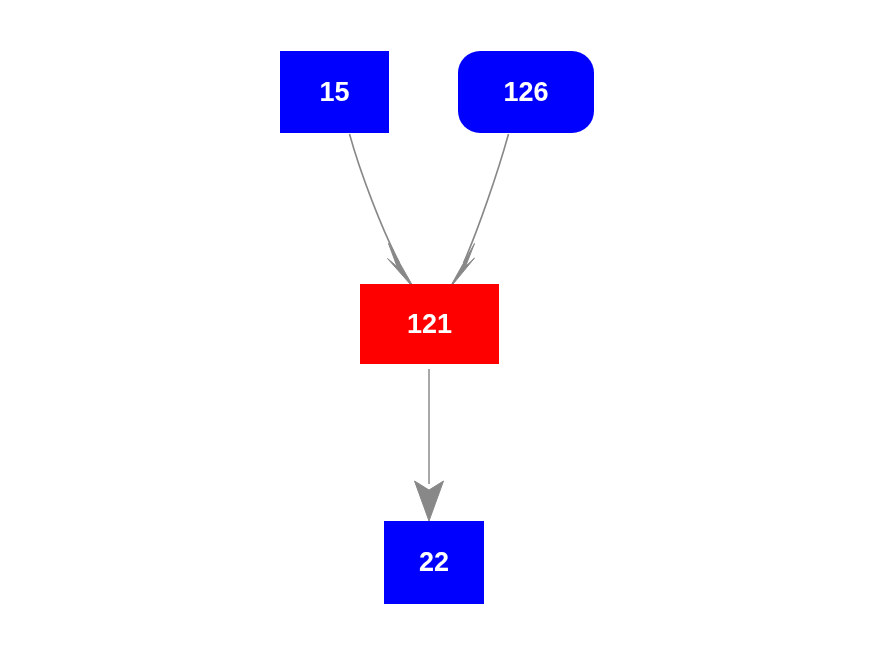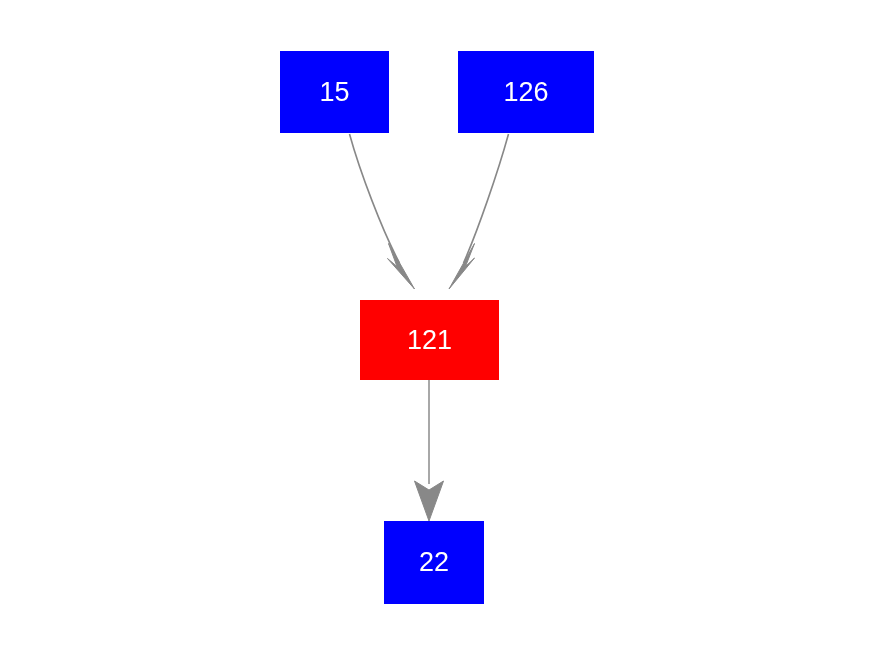--- a/index.html
+++ b/index.html
@@ -27,21 +27,21 @@
     position: absolute;
     display: flex;
     align-items: center;
     justify-content: center;
     box-sizing: border-box;
   }
   .node-label {
     color: #ffffff;
     font-size: 27px;
     font-family: "Liberation Sans", sans-serif;
-    font-weight: 400;
+    font-weight: 700;
     line-height: 1;
     letter-spacing: 0px;
     user-select: none;
   }
 </style>
 </head>
 <body>
 
 <div id="canvas">
 
@@ -60,25 +60,25 @@
     <g>
       <path d="M 429,369 L 429,484" fill="none" stroke="#a8a8a8" stroke-width="2"></path>
       <path d="M 429,521 L 414.5,481 L 429,490 L 443.5,481 Z" fill="#888888" stroke="#888888" stroke-width="1" stroke-linejoin="round"></path>
     </g>
   </svg>
 
   <div class="node" style="left:280px; top:51px; width:109px; height:82px; background:#0000ff;">
     <span class="node-label">15</span>
   </div>
 
-  <div class="node" style="left:458px; top:51px; width:136px; height:82px; background:#0000ff;">
+  <div class="node" style="left:458px; top:51px; width:136px; height:82px; background:#0000ff;border-radius:22px;">
     <span class="node-label">126</span>
   </div>
 
-  <div class="node" style="left:360px; top:300px; width:139px; height:80px; background:#ff0000;">
+  <div class="node" style="left:360px; top:284px; width:139px; height:80px; background:#ff0000;">
     <span class="node-label">121</span>
   </div>
 
   <div class="node" style="left:384px; top:521px; width:100px; height:83px; background:#0000ff;">
     <span class="node-label">22</span>
   </div>
 
 </div>
 
 </body></html>

